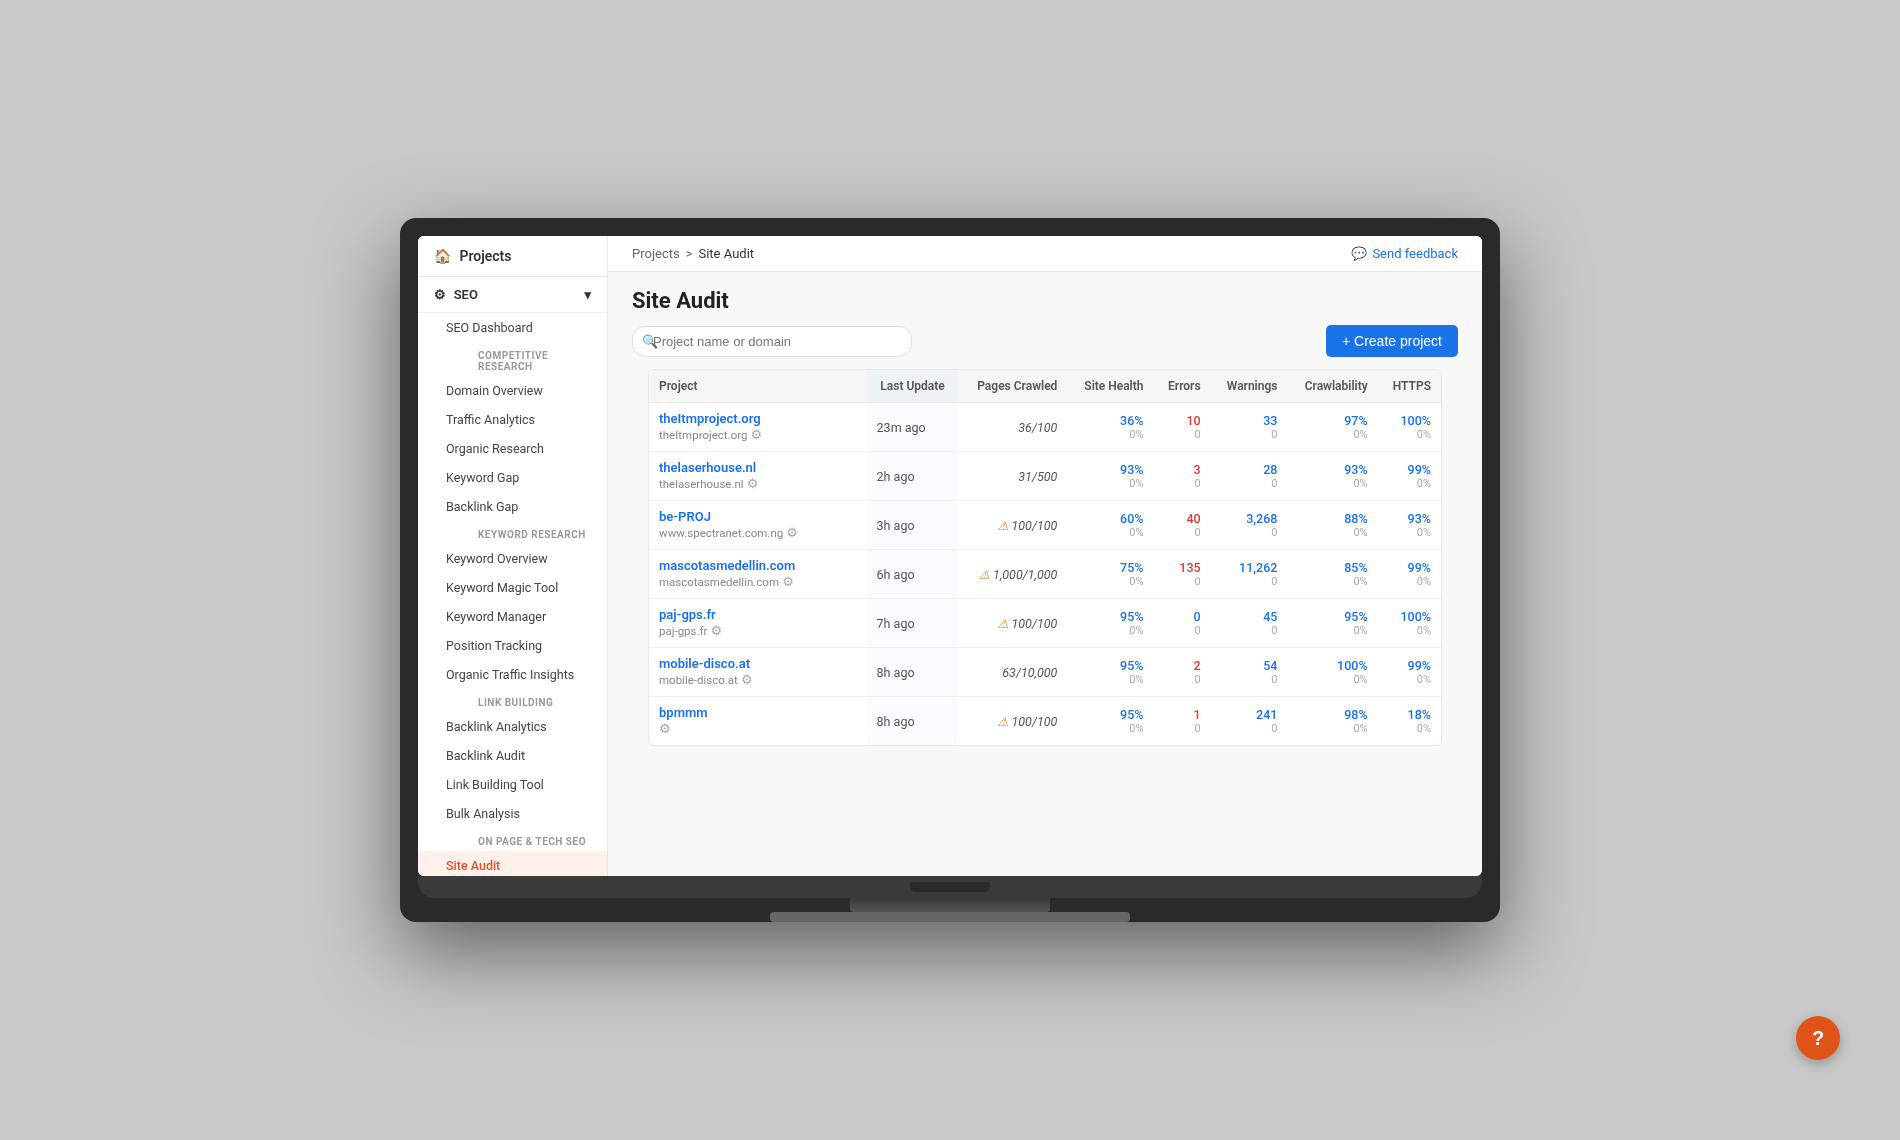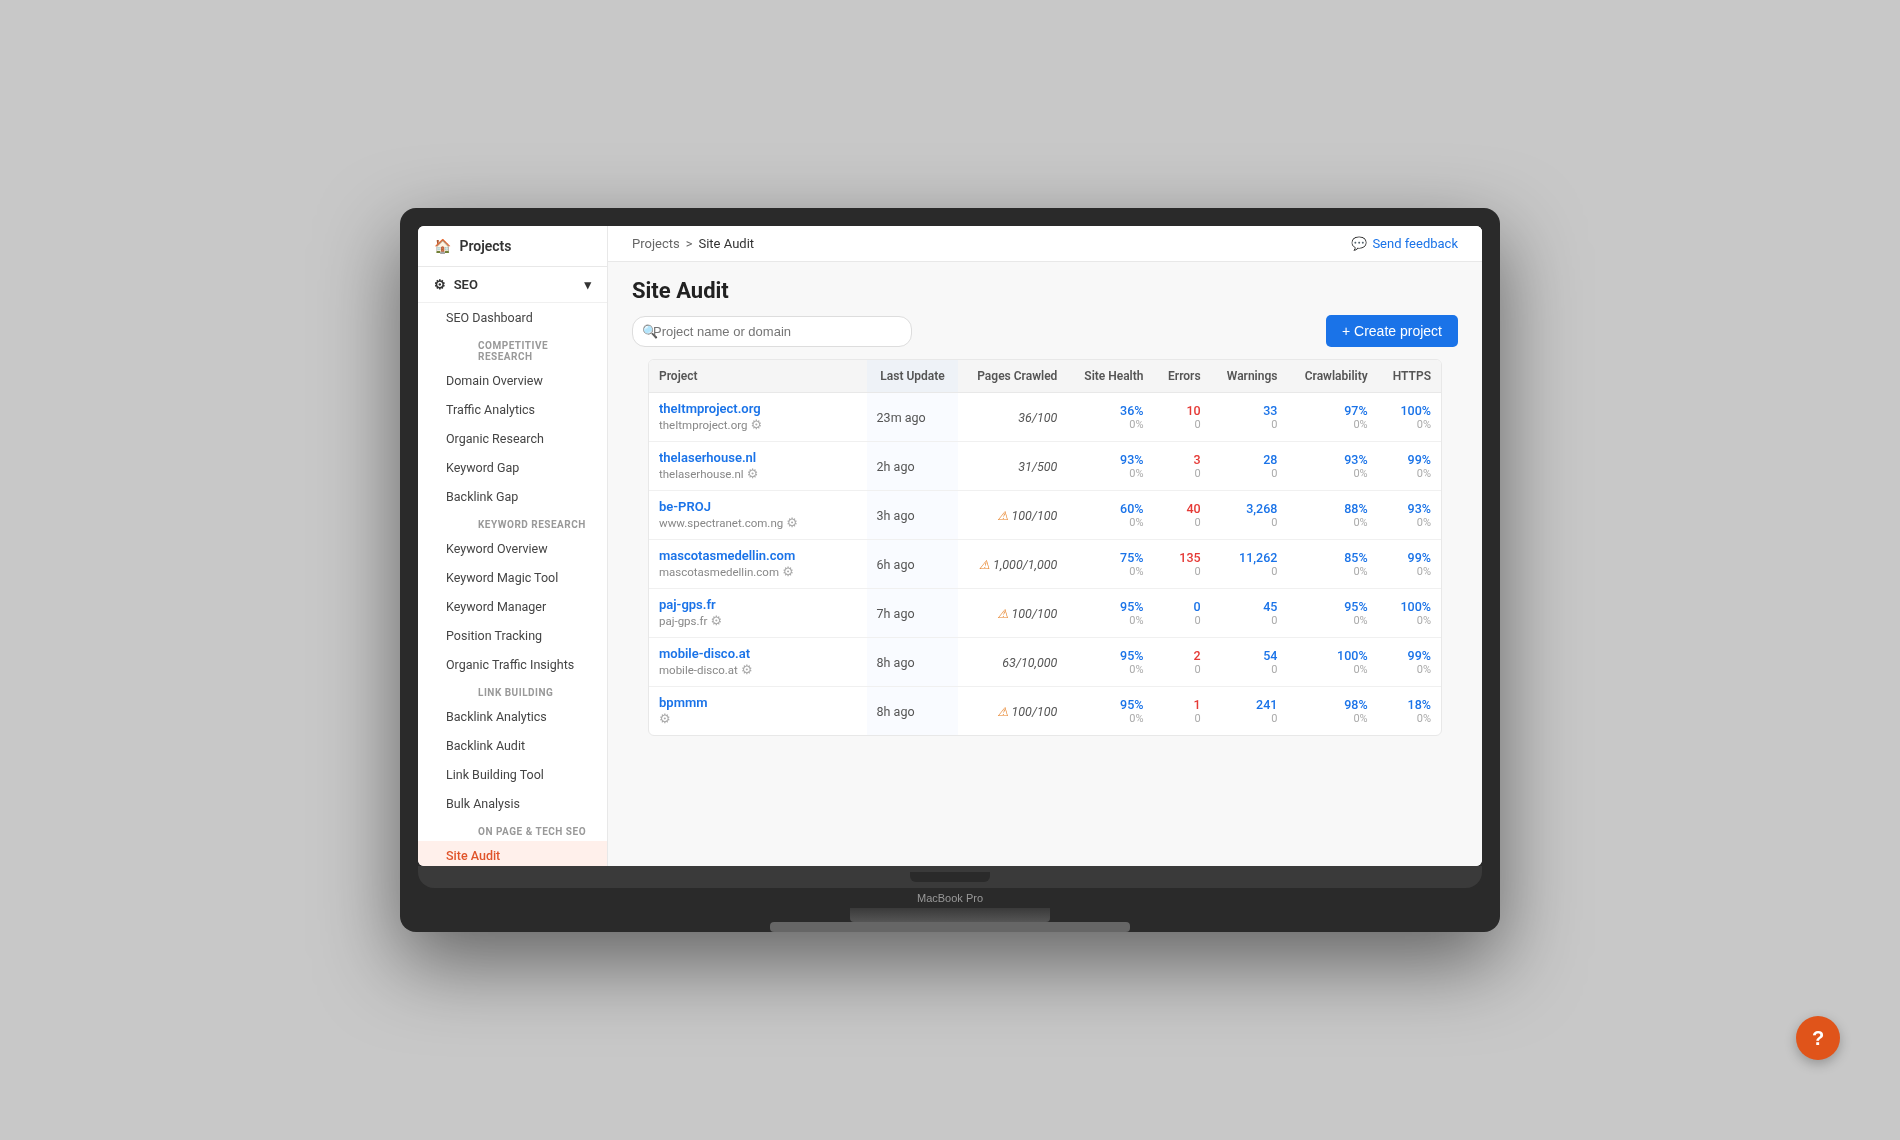--- a/index.html
+++ b/index.html
@@ -629,18 +629,17 @@
               </tbody>
           </table>
         </div>
       </div>
     </div>
   </div>
 
   <div class="laptop-bottom">
     <div class="laptop-notch"></div>
   </div>
-  <div class="macbook-label">MacBook Pro</div>
   <div class="laptop-stand"></div>
   <div class="laptop-base"></div>
 </div>
 
 <button class="help-btn">?</button>
 
 </body></html>

